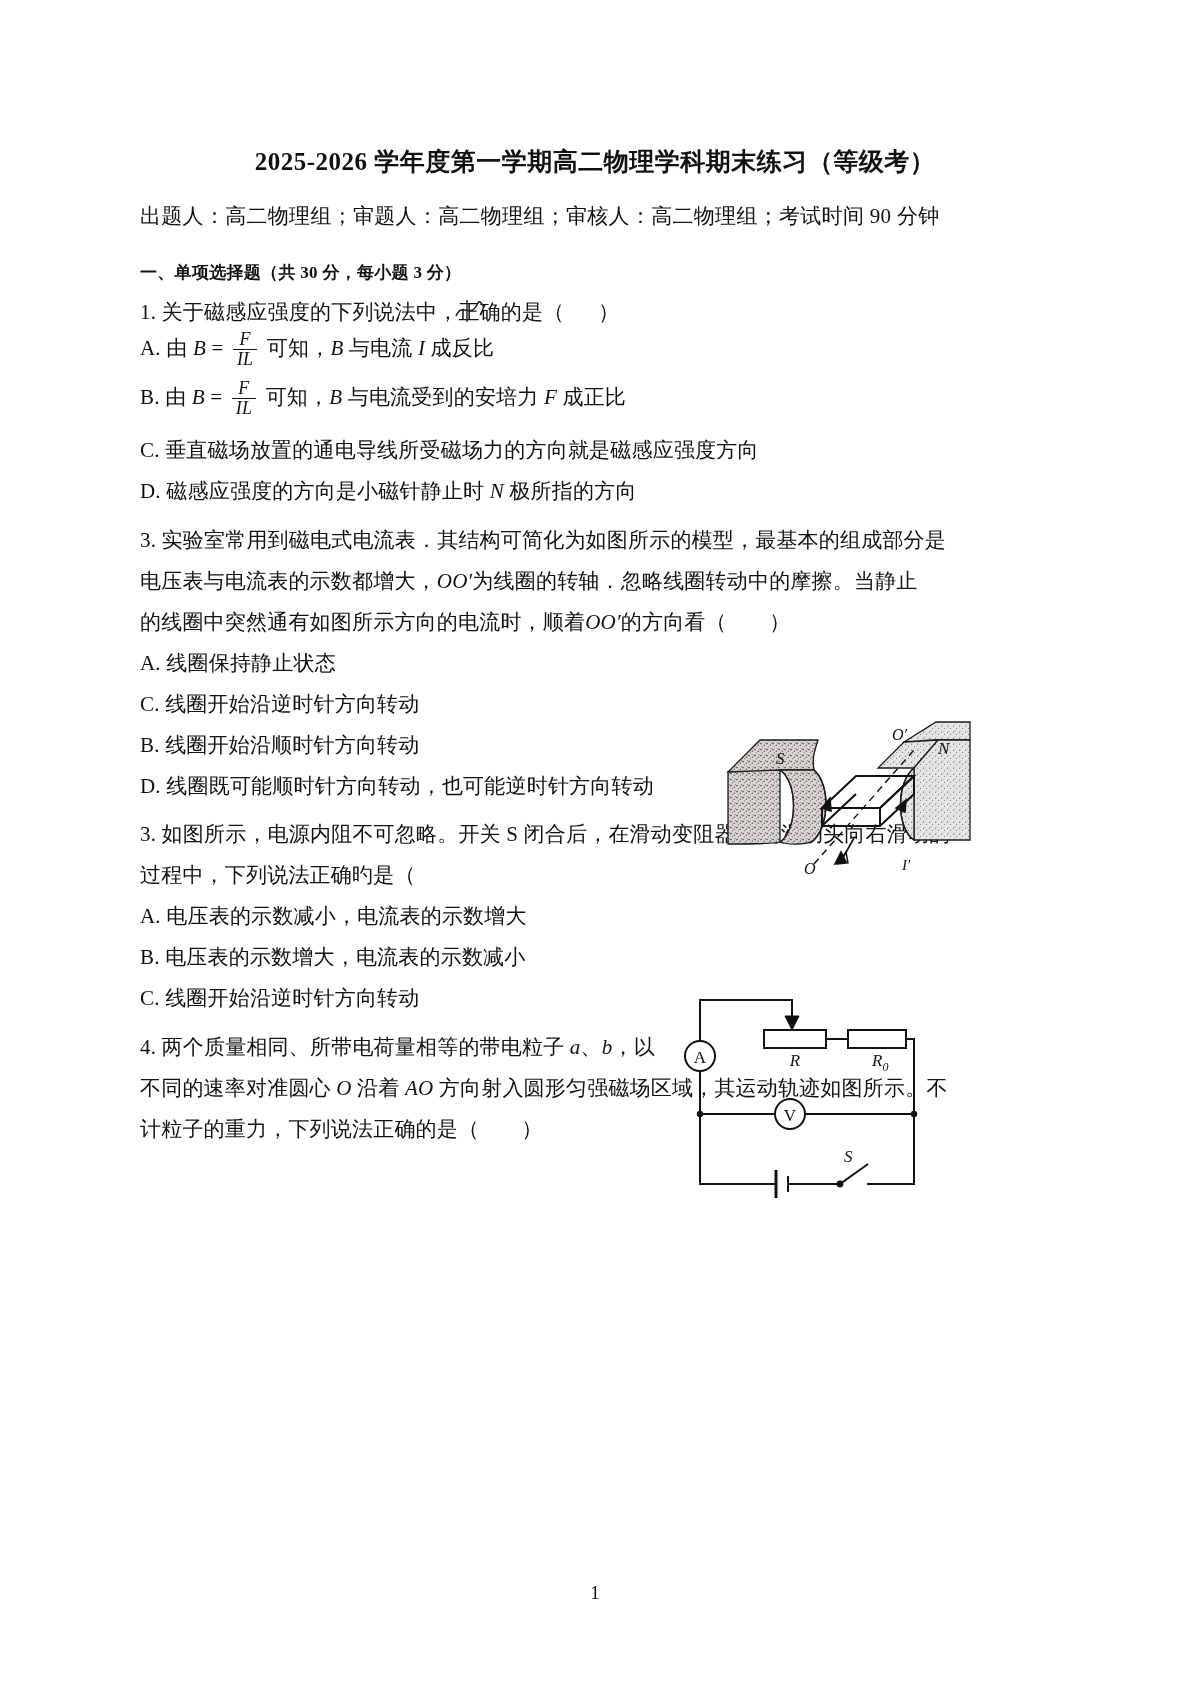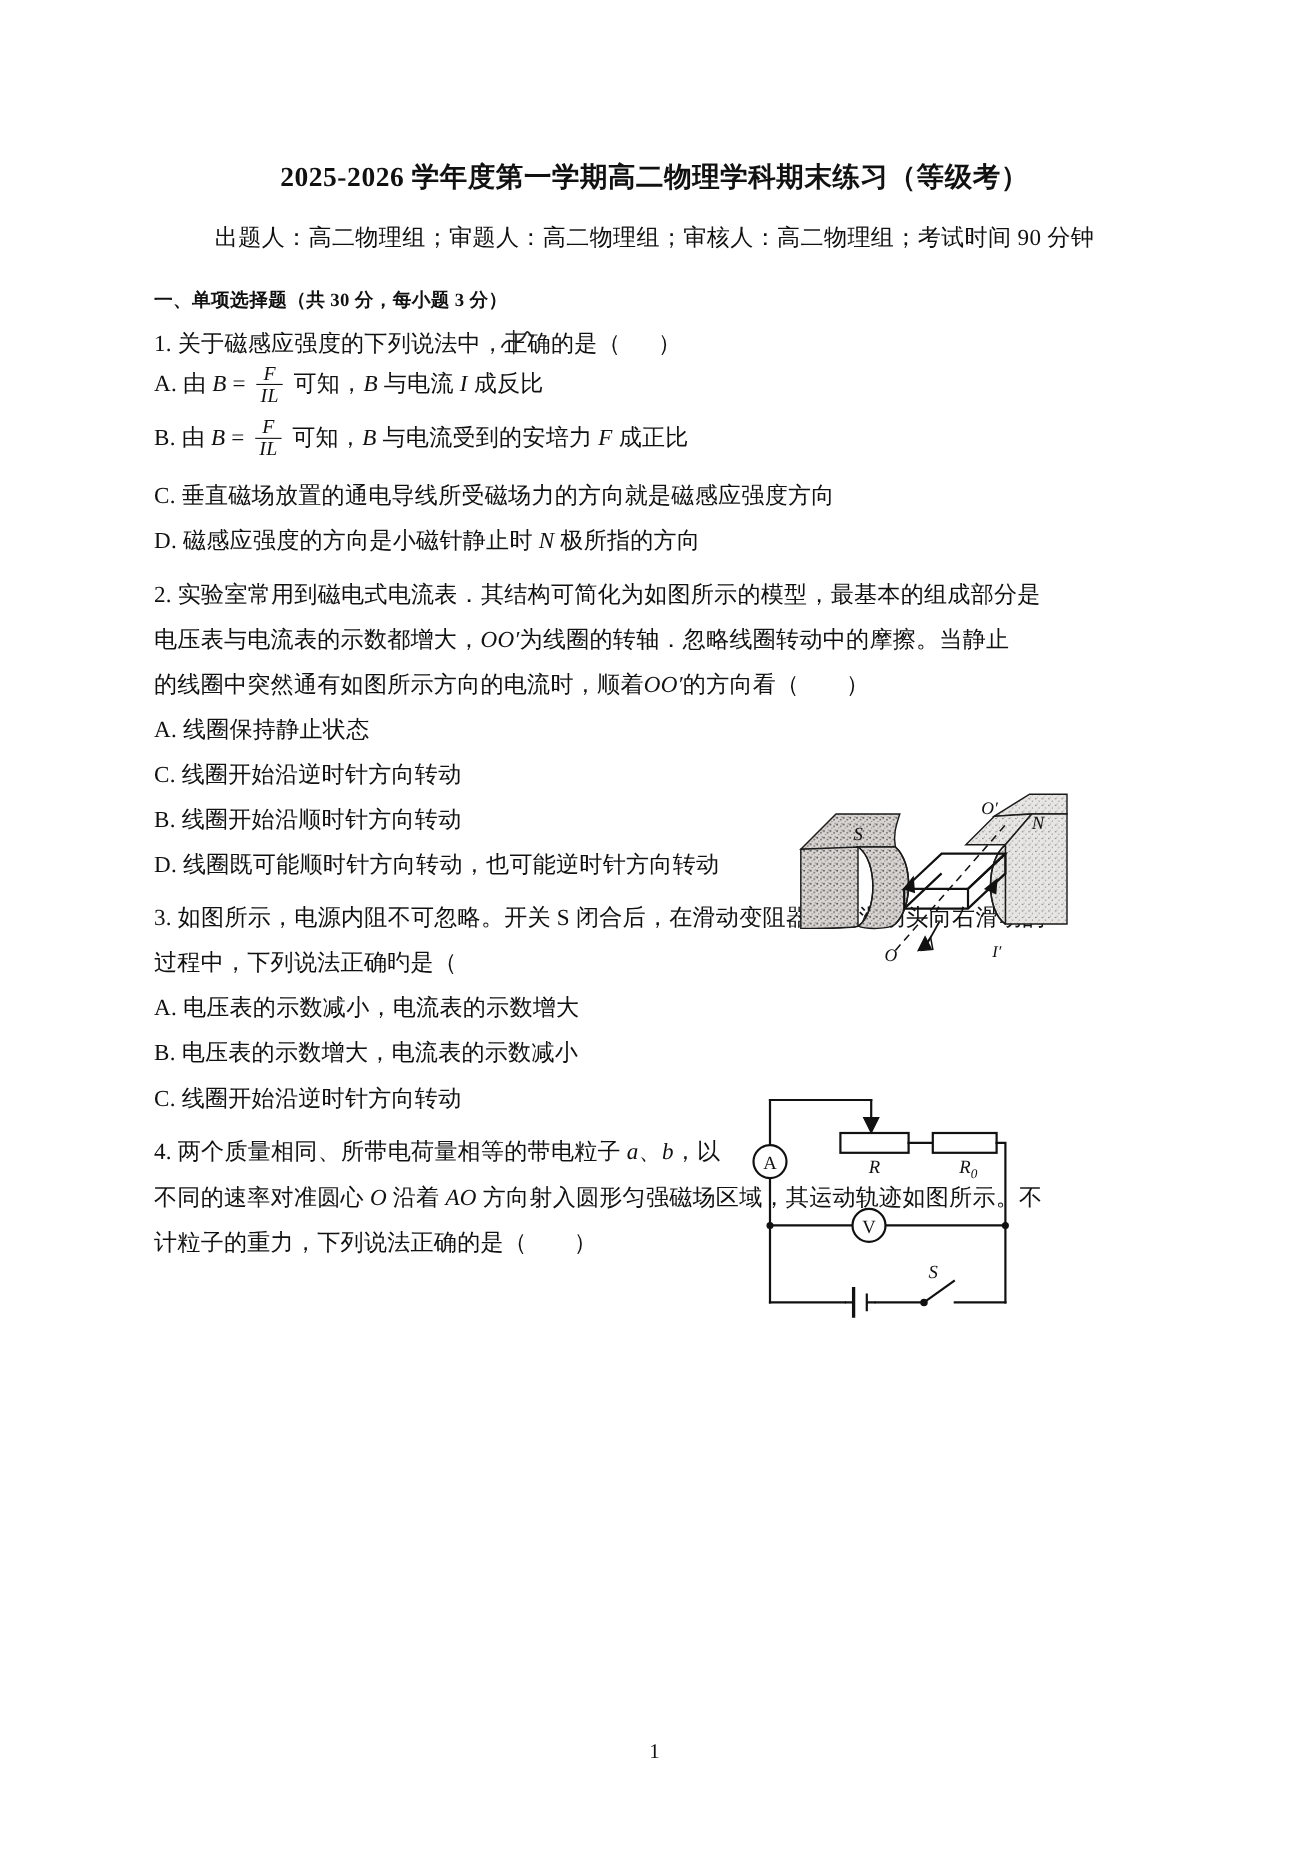--- a/index.html
+++ b/index.html
@@ -24,21 +24,20 @@
   }
   .doc-title {
     text-align: center;
     font-size: 25px;
     font-weight: bold;
     letter-spacing: 0.5px;
     margin: 38px 0 0 0;
     line-height: 1.4;
   }
   .doc-subtitle {
-    text-align: center;
     font-size: 21px;
     margin: 22px 0 0 0;
     line-height: 1.5;
     letter-spacing: 0.3px;
   }
   .section-head {
     font-size: 17px;
     font-weight: bold;
     margin: 28px 0 0 0;
     letter-spacing: 0.3px;
@@ -130,21 +129,21 @@
       <span>垂直磁场放置的通电导线所受磁场力的方向就是磁感应强度方向</span>
     </p>
 
     <p class="opt">
       <span>D.</span>
       <span>磁感应强度的方向是小磁针静止时 </span><span class="it">N</span><span> 极所指的方向</span>
     </p>
   </div>
 
   <div class="q-block float-wrap">
-    <p class="q-line">2. 实验室常用到磁电式电流表．其结构可简化为如图所示的模型，最基本的组成部分是</p>
+    <p class="q-line">3. 实验室常用到磁电式电流表．其结构可简化为如图所示的模型，最基本的组成部分是</p>
     <p class="q-line">
       <span>电压表与电流表的示数都增大，</span><span class="it">OO′</span><span>为线圈的转轴．忽略线圈转动中的摩擦。当静止</span>
     </p>
     <p class="q-line">
       <span>的线圈中突然通有如图所示方向的电流时，顺着</span><span class="it">OO′</span><span>的方向看（　　）</span>
     </p>
     <p class="opt">
       <span>A.</span>
       <span>线圈保持静止状态</span>
     </p>

